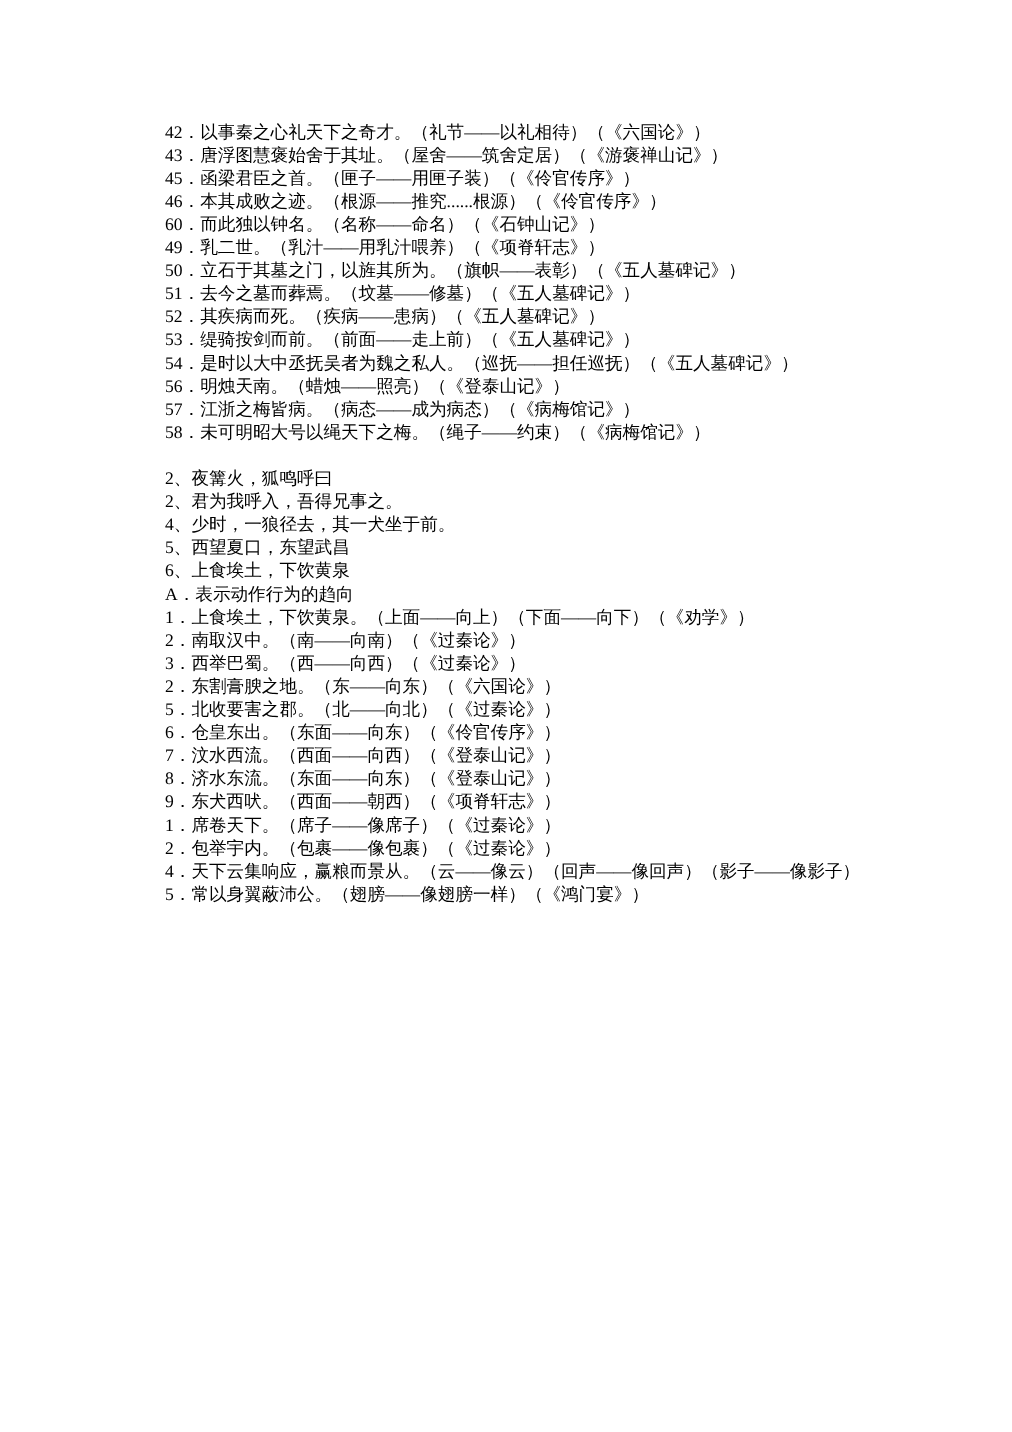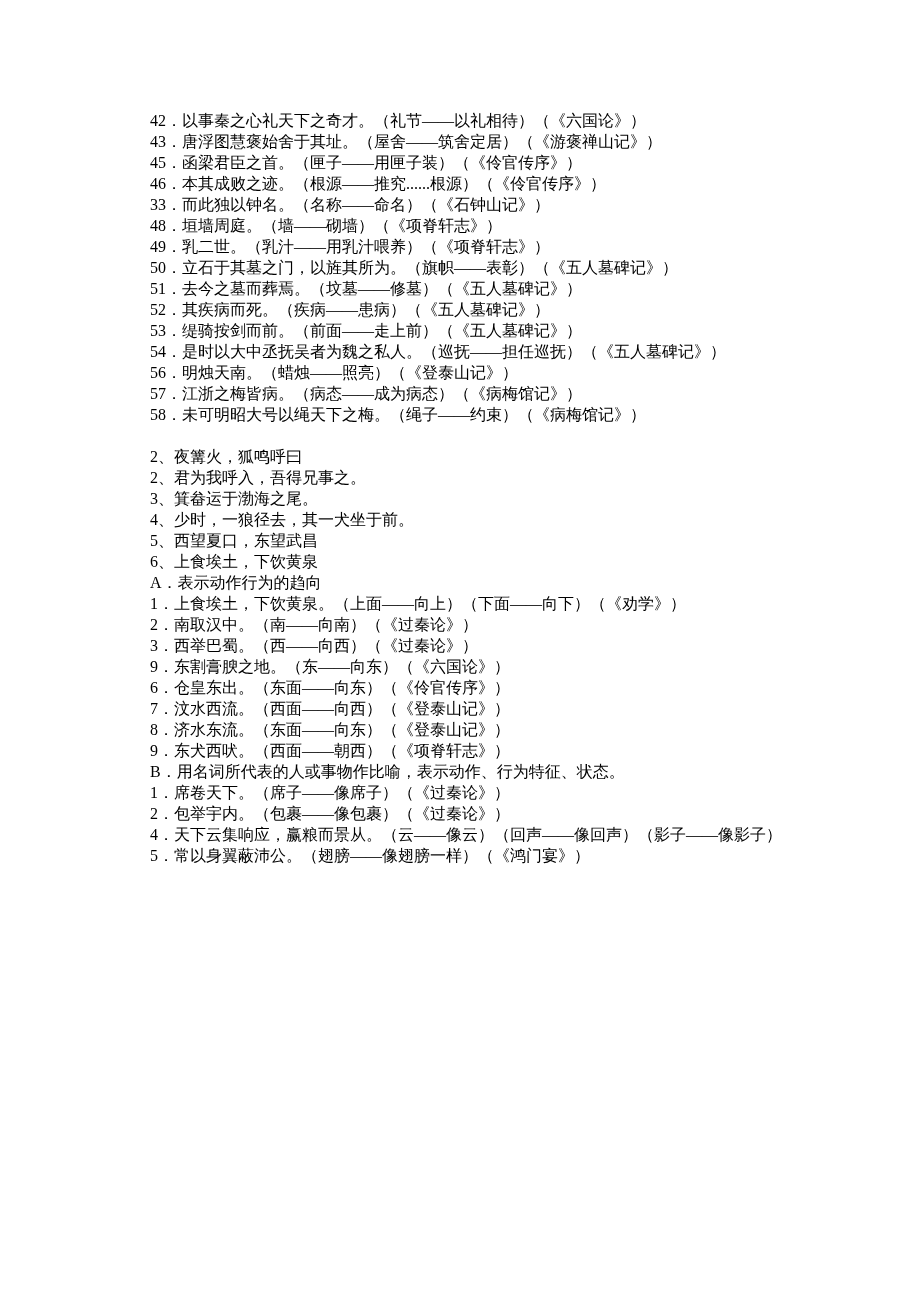--- a/index.html
+++ b/index.html
@@ -28,57 +28,55 @@
 </head>
 <body>
 
 <div class="page">
 
   <div>
     <div class="line">42．以事秦之心礼天下之奇才。（礼节——以礼相待）（《六国论》）</div>
     <div class="line">43．唐浮图慧褒始舍于其址。（屋舍——筑舍定居）（《游褒禅山记》）</div>
     <div class="line">45．函梁君臣之首。（匣子——用匣子装）（《伶官传序》）</div>
     <div class="line">46．本其成败之迹。（根源——推究......根源）（《伶官传序》）</div>
-    <div class="line">33．而此独以钟名。（名称——命名）（《石钟山记》）</div>
-    <div class="line">48．垣墙周庭。（墙——砌墙）（《项脊轩志》）</div>
+    <div class="line">60．而此独以钟名。（名称——命名）（《石钟山记》）</div>
     <div class="line">49．乳二世。（乳汁——用乳汁喂养）（《项脊轩志》）</div>
     <div class="line">50．立石于其墓之门，以旌其所为。（旗帜——表彰）（《五人墓碑记》）</div>
     <div class="line">51．去今之墓而葬焉。（坟墓——修墓）（《五人墓碑记》）</div>
     <div class="line">52．其疾病而死。（疾病——患病）（《五人墓碑记》）</div>
     <div class="line">53．缇骑按剑而前。（前面——走上前）（《五人墓碑记》）</div>
     <div class="line">54．是时以大中丞抚吴者为魏之私人。（巡抚——担任巡抚）（《五人墓碑记》）</div>
     <div class="line">56．明烛天南。（蜡烛——照亮）（《登泰山记》）</div>
     <div class="line">57．江浙之梅皆病。（病态——成为病态）（《病梅馆记》）</div>
     <div class="line">58．未可明昭大号以绳天下之梅。（绳子——约束）（《病梅馆记》）</div>
   </div>
 
   <div class="blank"></div>
 
   <div>
     <div class="line">2、夜篝火，狐鸣呼曰</div>
     <div class="line">2、君为我呼入，吾得兄事之。</div>
-    <div class="line">3、箕畚运于渤海之尾。</div>
     <div class="line">4、少时，一狼径去，其一犬坐于前。</div>
     <div class="line">5、西望夏口，东望武昌</div>
     <div class="line">6、上食埃土，下饮黄泉</div>
   </div>
 
   <div>
     <div class="line"> A．表示动作行为的趋向</div>
     <div class="line">1．上食埃土，下饮黄泉。（上面——向上）（下面——向下）（《劝学》）</div>
     <div class="line">2．南取汉中。（南——向南）（《过秦论》）</div>
     <div class="line">3．西举巴蜀。（西——向西）（《过秦论》）</div>
-    <div class="line">9．东割膏腴之地。（东——向东）（《六国论》）</div>
+    <div class="line">2．东割膏腴之地。（东——向东）（《六国论》）</div>
+    <div class="line">5．北收要害之郡。（北——向北）（《过秦论》）</div>
     <div class="line">6．仓皇东出。（东面——向东）（《伶官传序》）</div>
     <div class="line">7．汶水西流。（西面——向西）（《登泰山记》）</div>
     <div class="line">8．济水东流。（东面——向东）（《登泰山记》）</div>
     <div class="line">9．东犬西吠。（西面——朝西）（《项脊轩志》）</div>
   </div>
 
   <div>
-    <div class="line">  B．用名词所代表的人或事物作比喻，表示动作、行为特征、状态。</div>
     <div class="line">1．席卷天下。（席子——像席子）（《过秦论》）</div>
     <div class="line">2．包举宇内。（包裹——像包裹）（《过秦论》）</div>
     <div class="line">4．天下云集响应，赢粮而景从。（云——像云）（回声——像回声）（影子——像影子）</div>
     <div class="line">5．常以身翼蔽沛公。（翅膀——像翅膀一样）（《鸿门宴》）</div>
   </div>
 
 </div>
 
 </body></html>

